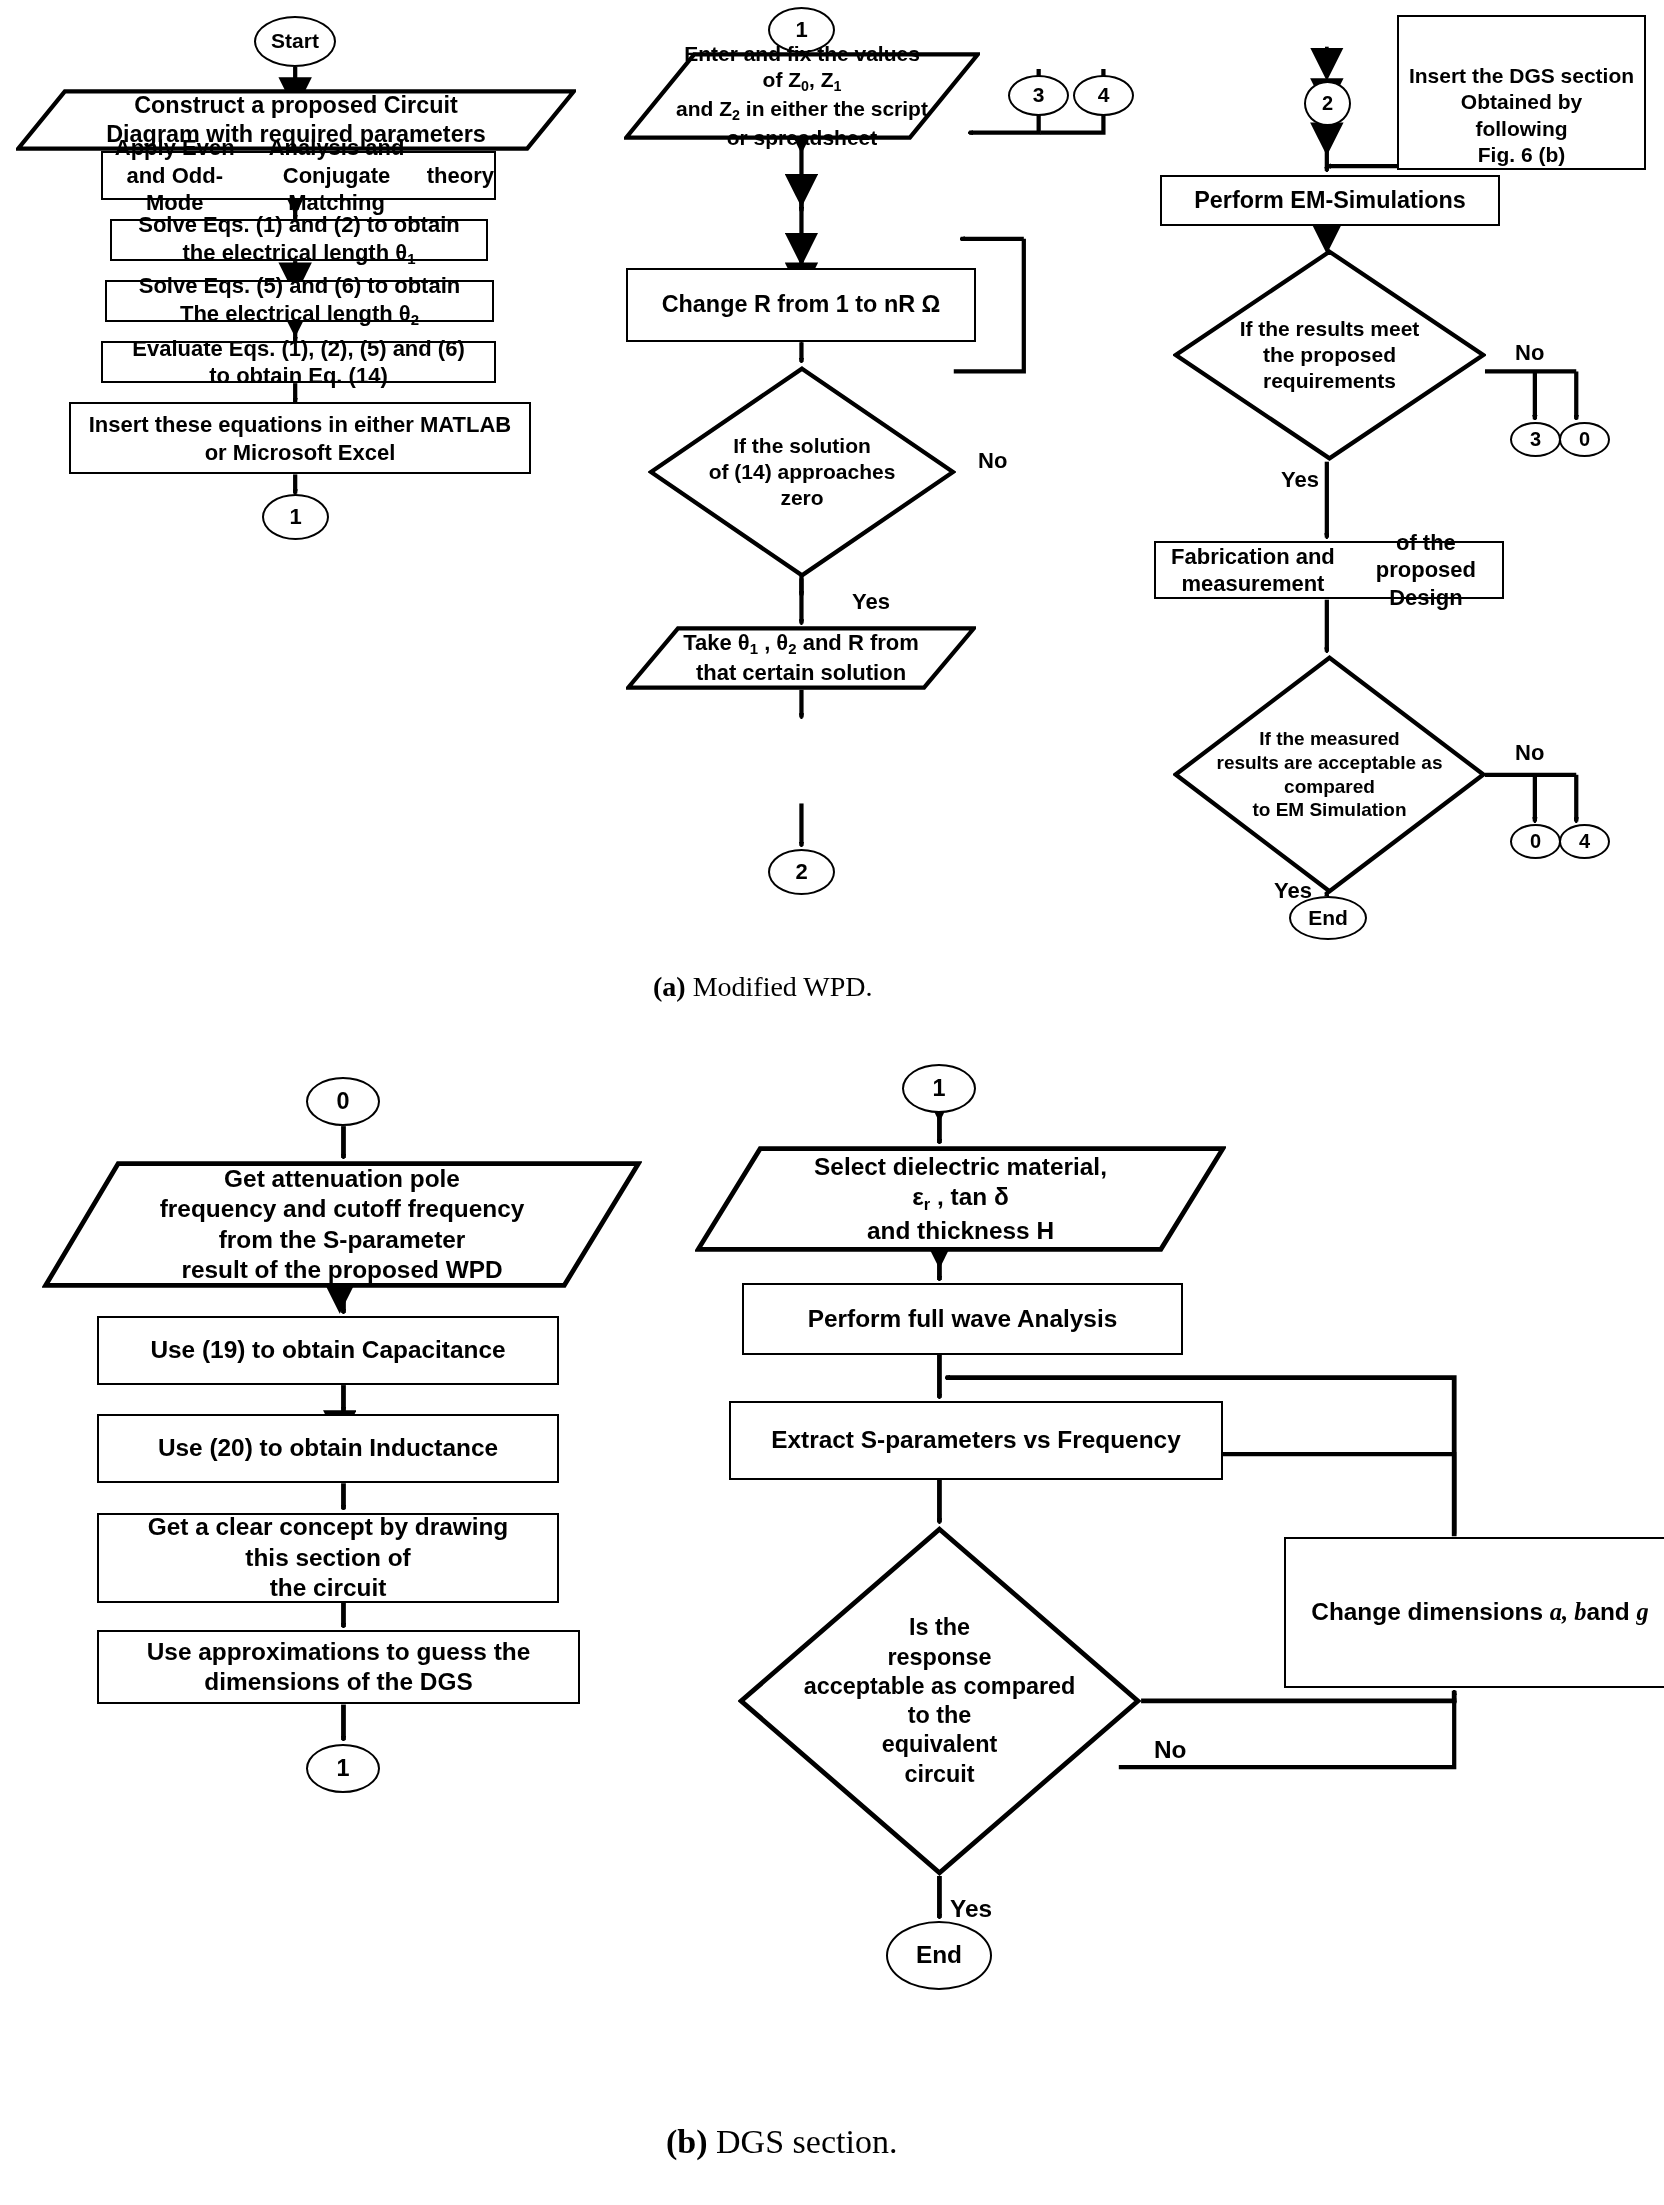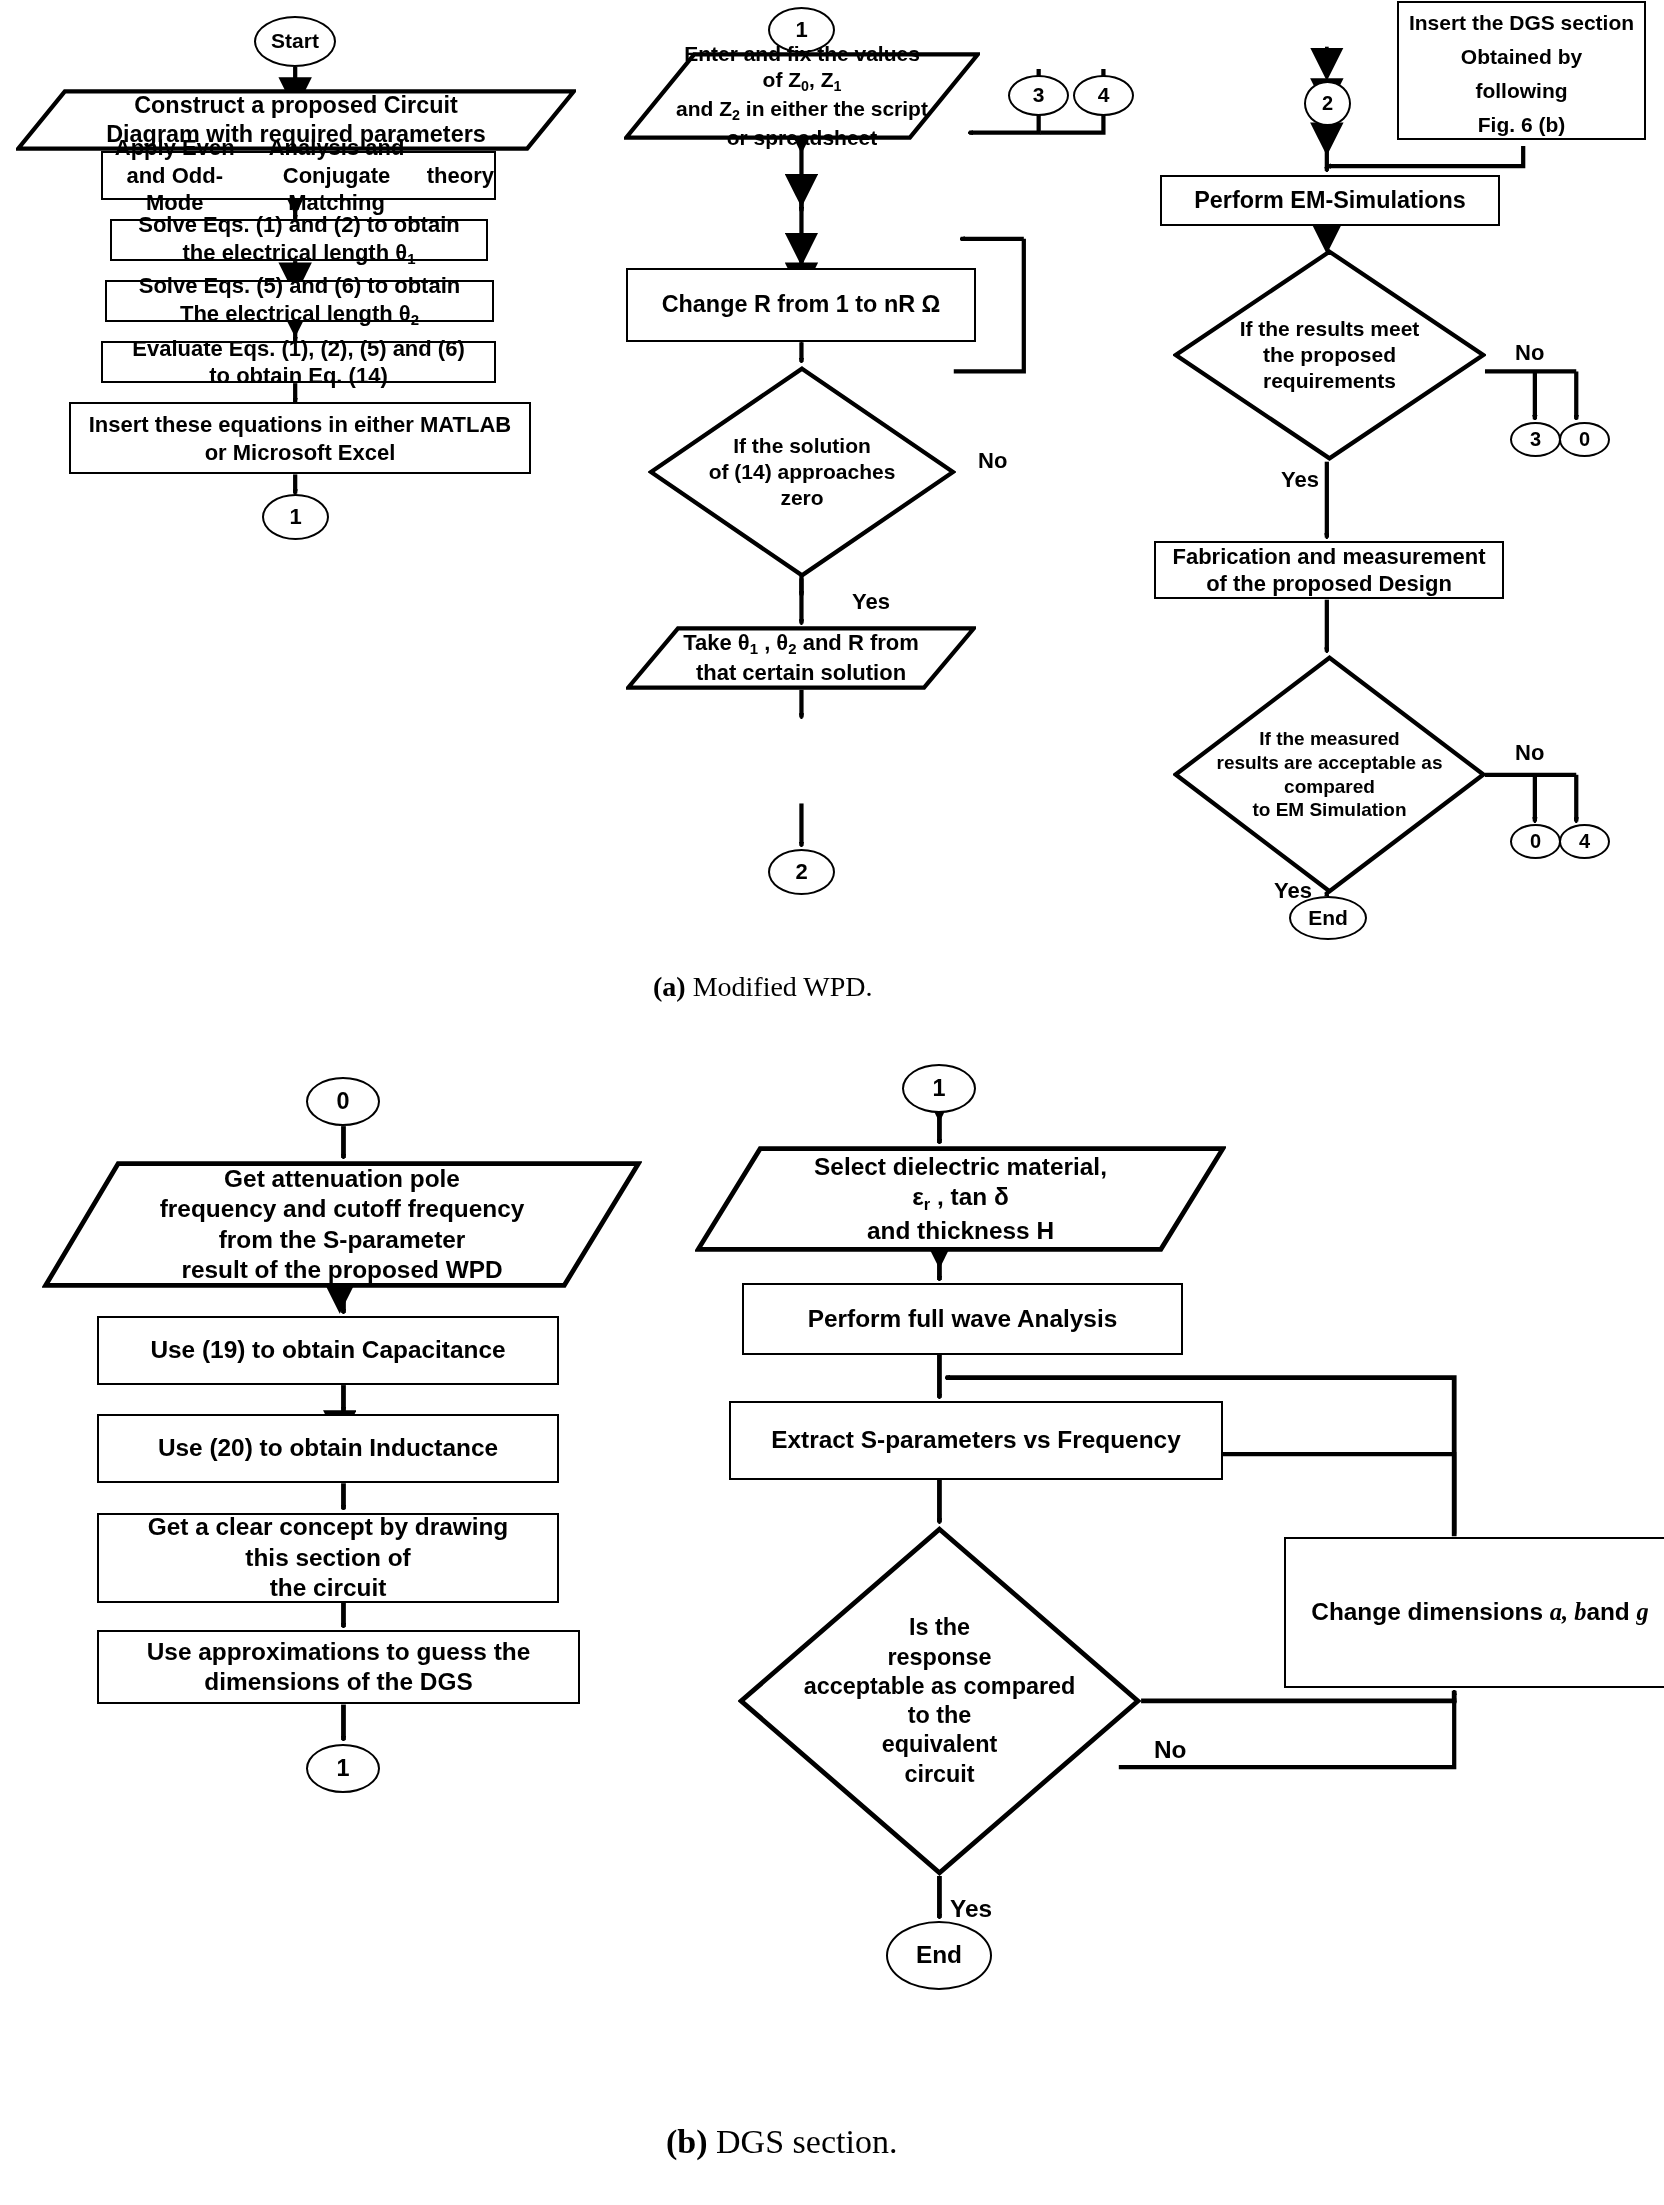--- a/index.html
+++ b/index.html
@@ -243,21 +243,21 @@
   <svg class="layer" viewBox="0 0 3137 4155" width="1665" height="2205">
     <g stroke="#000" stroke-width="8" fill="none">
       <path d="M1510,263 L1510,494" marker-end="url(#arrow)"></path>
       <path d="M1510,645 L1510,682" marker-end="url(#arrow)"></path>
       <path d="M1510,1085 L1510,1175" marker-end="url(#arrow)"></path>
       <path d="M1510,1300 L1510,1352" marker-end="url(#arrow)"></path>
       <path d="M1510,1514 L1510,1594" marker-end="url(#arrow)"></path>
     </g>
   </svg>
 
-  <div class="node proc t40" style="left:1397px;top:1px;width:249px;height:139px;flex-direction:column;justify-content:space-between;padding-top:7.4px;">
+  <div class="node proc t40" style="left:1397px;top:15px;width:249px;height:155px;flex-direction:column;justify-content:flex-end;padding-top:7.4px;">
     <span>Insert the DGS section</span>
     <span>Obtained by</span>
     <span>following</span>
     <span>Fig. 6 (b)</span>
   </div>
 
   <div class="node conn t38" style="left:1304px;top:81px;width:47px;height:45px;">
     <span>2</span>
   </div>
 
@@ -278,21 +278,21 @@
   <div class="lbl t42" style="left:1515px;top:340px;">No</div>
   <div class="lbl t42" style="left:1281px;top:467px;">Yes</div>
 
   <div class="node conn t38" style="left:1510px;top:422px;width:51px;height:35px;">
     <span>3</span>
   </div>
   <div class="node conn t38" style="left:1559px;top:422px;width:51px;height:35px;">
     <span>0</span>
   </div>
 
-  <div class="node proc t42" style="left:1154px;top:541px;width:350px;height:58px;flex-direction:column;">
+  <div class="node proc t42" style="left:1154px;top:541px;width:350px;height:58px;flex-direction:row;">
     <span>Fabrication and measurement</span>
     <span>of the proposed Design</span>
   </div>
 
   <div class="node t36" style="left:1173px;top:655px;width:313px;height:239px;">
     <svg class="layer" style="width:313px;height:239px;left:0;top:0;" viewBox="0 0 590 450" width="313" height="239">
       <polygon points="295,5 585,225 295,445 5,225" fill="#fff" stroke="#000" stroke-width="8"></polygon>
     </svg>
     <div class="dec-txt">
       <div>If the measured</div>

